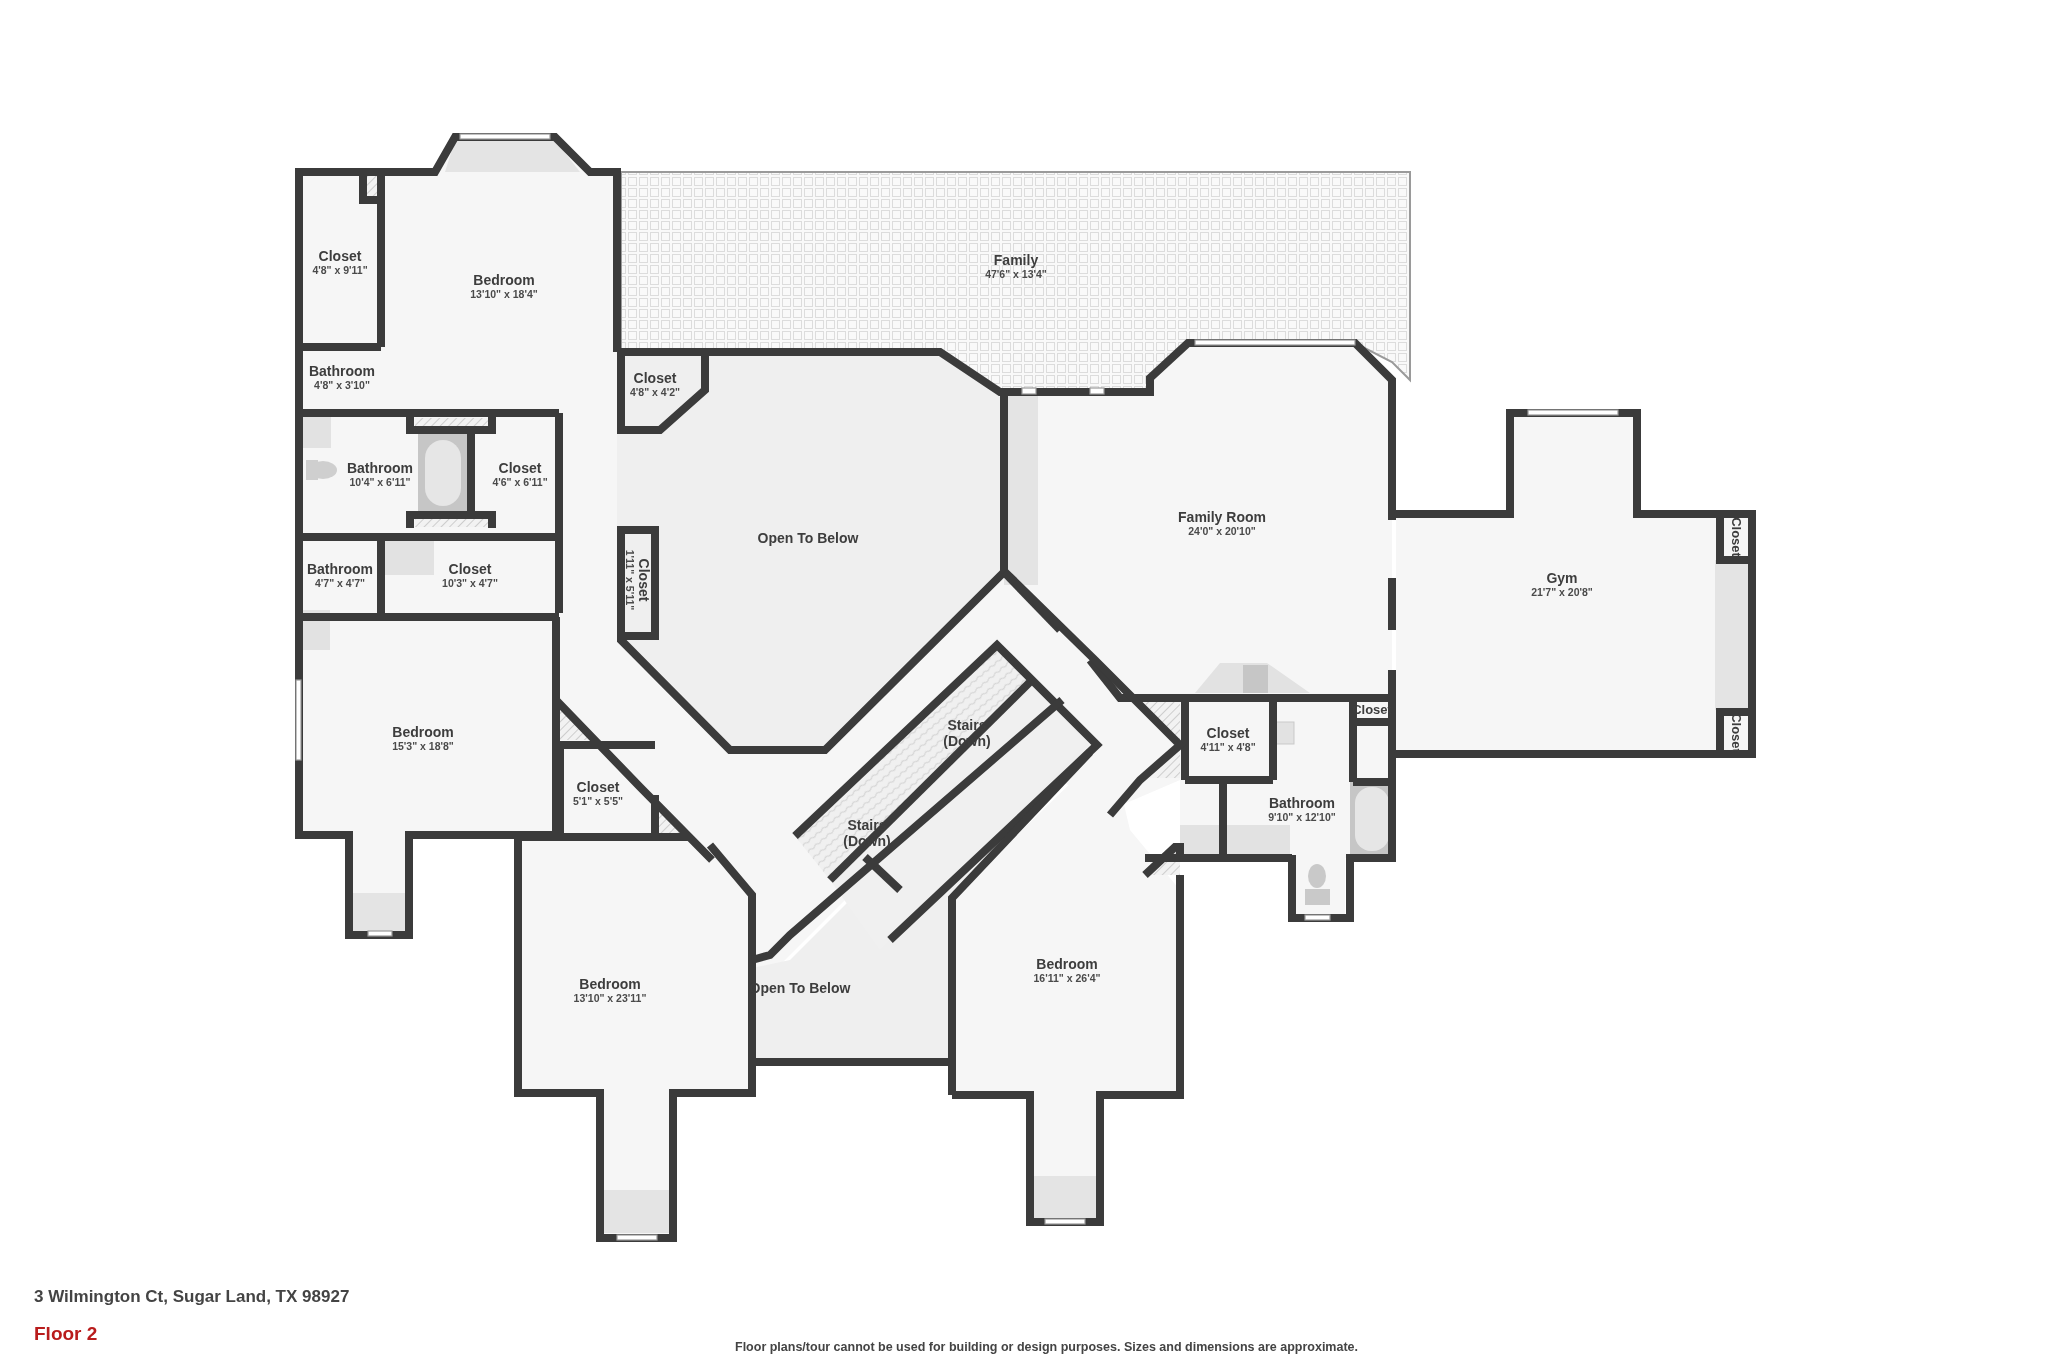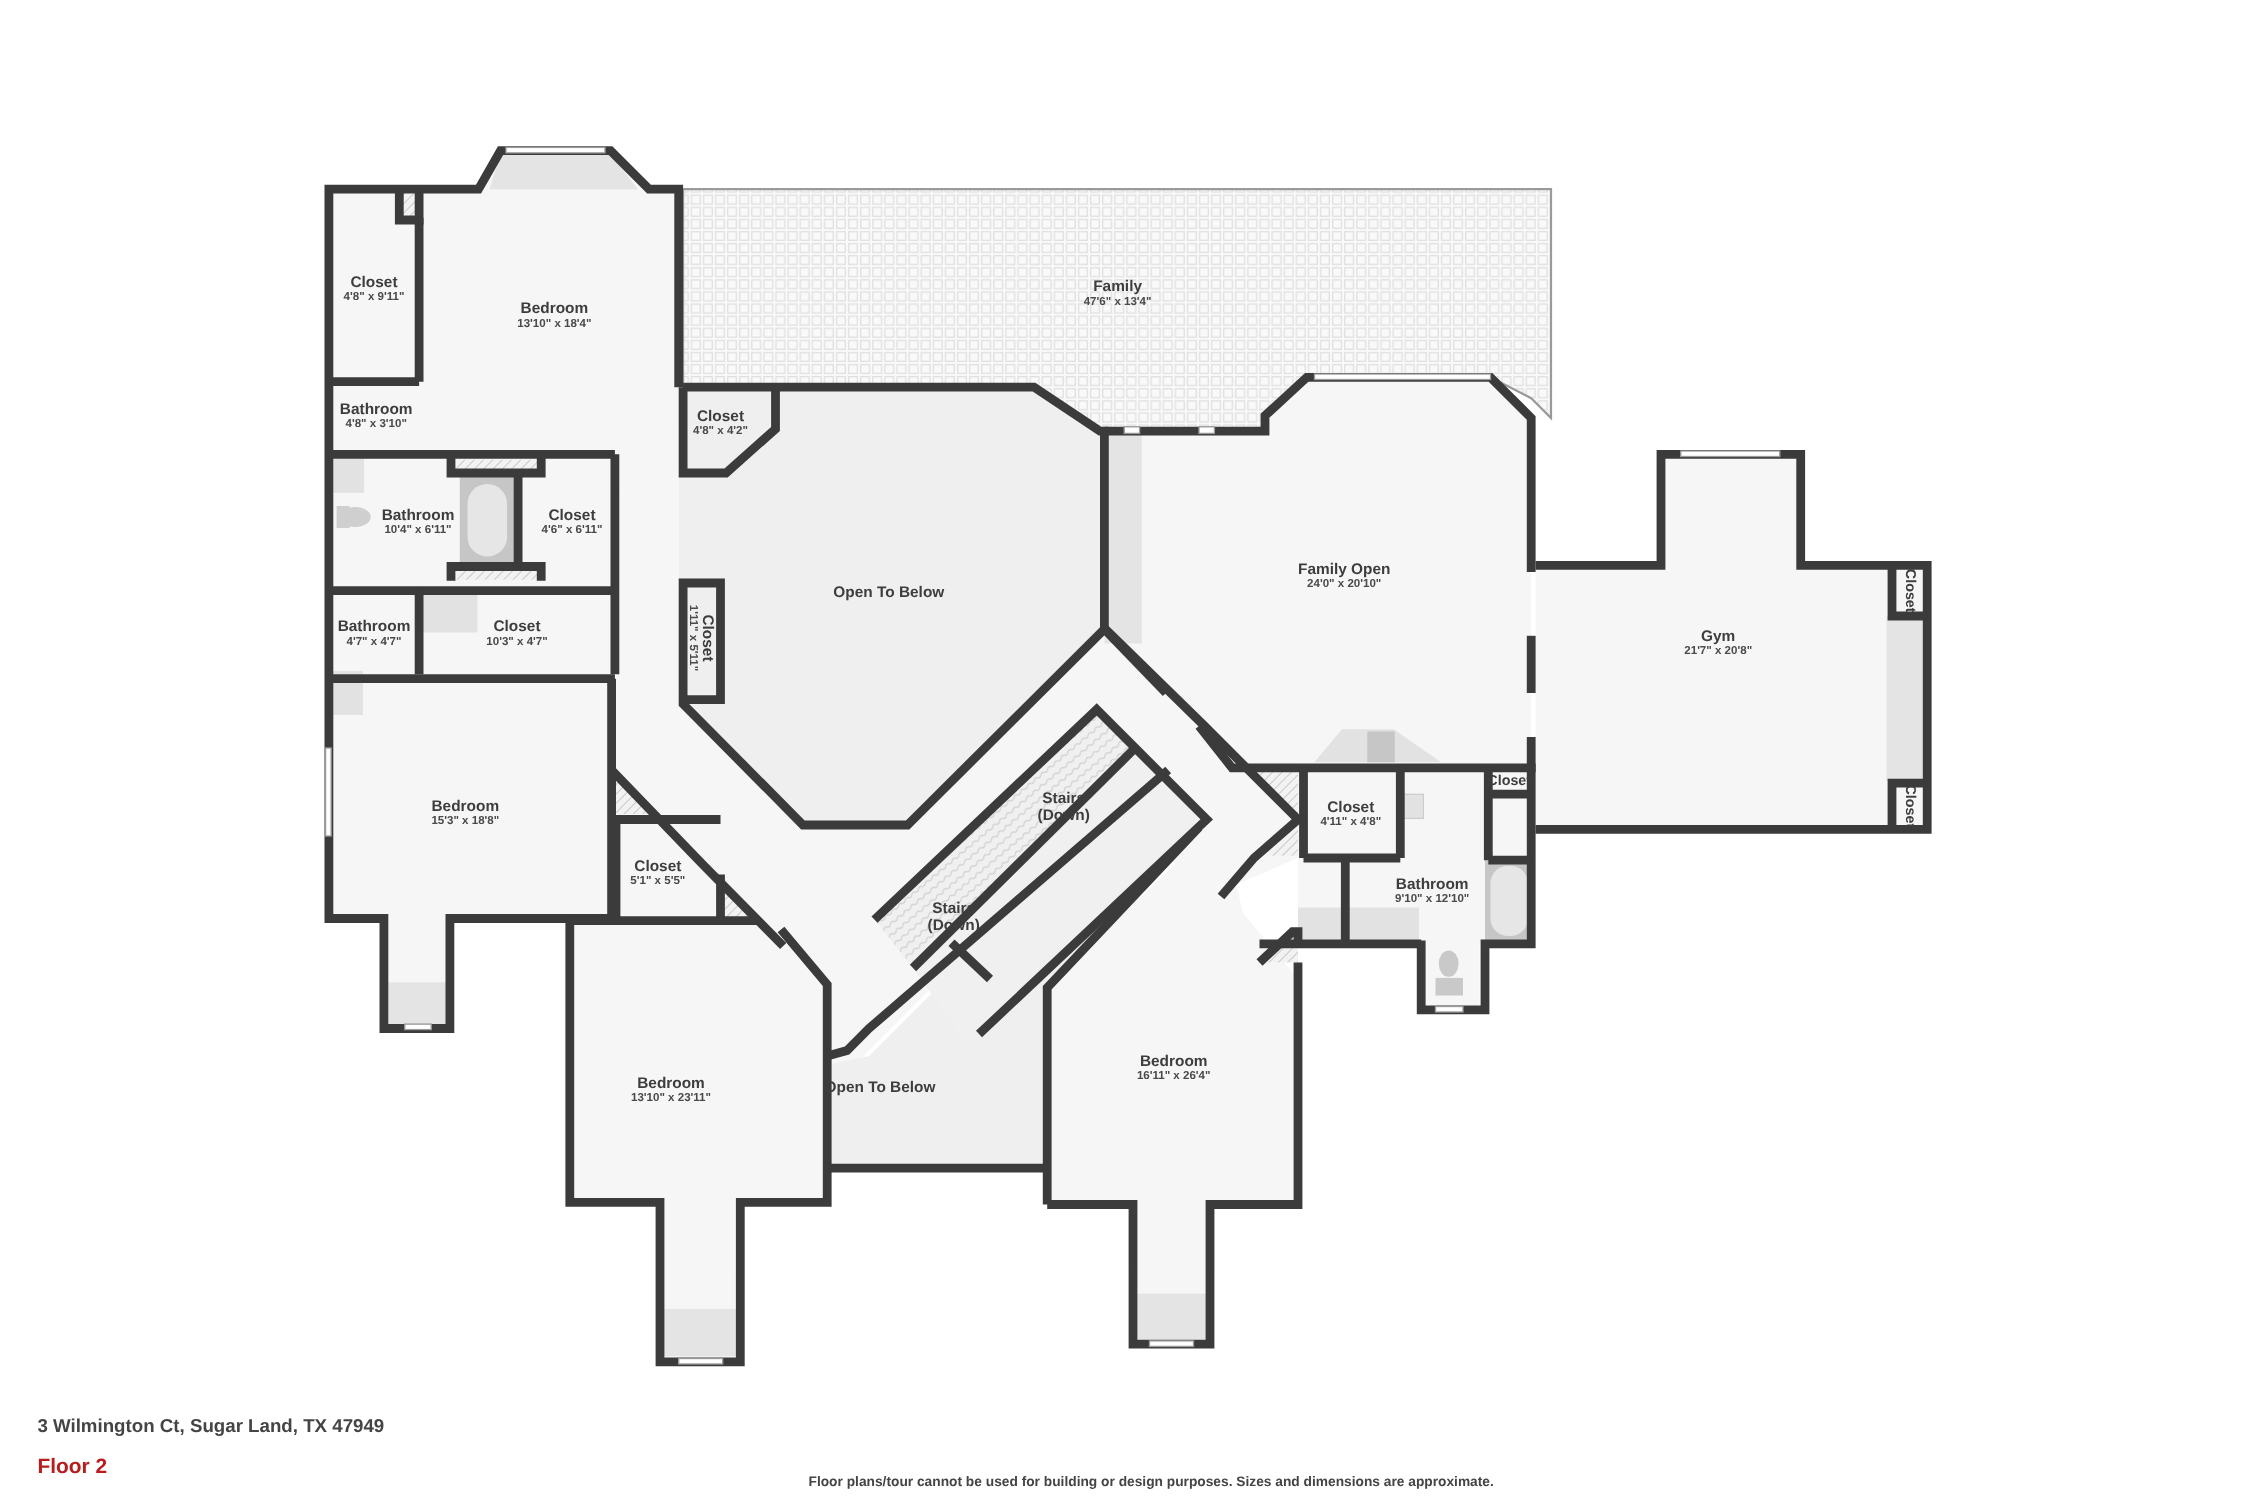--- a/index.html
+++ b/index.html
@@ -226,21 +226,21 @@
   <span class="dim">4'8" x 4'2"</span>
 </div>
 <div class="lbl rot90" style="left:638px;top:580px">
   <span class="name">Closet</span>
   <span class="dim">1'11" x 5'11"</span>
 </div>
 <div class="lbl" style="left:808px;top:538px">
   <span class="name">Open To Below</span>
 </div>
 <div class="lbl" style="left:1222px;top:523px">
-  <span class="name">Family Open</span>
+  <span class="name">Family Room</span>
   <span class="dim">24'0" x 20'10"</span>
 </div>
 <div class="lbl" style="left:1562px;top:584px">
   <span class="name">Gym</span>
   <span class="dim">21'7" x 20'8"</span>
 </div>
 <div class="lbl rot90 small" style="left:1736px;top:537px">
   <span class="name">Closet</span>
 </div>
 <div class="lbl rot90 small" style="left:1736px;top:733px">
@@ -270,15 +270,15 @@
   <span class="dim">13'10" x 23'11"</span>
 </div>
 <div class="lbl" style="left:800px;top:988px">
   <span class="name">Open To Below</span>
 </div>
 <div class="lbl" style="left:1067px;top:970px">
   <span class="name">Bedroom</span>
   <span class="dim">16'11" x 26'4"</span>
 </div>
 
-<div class="footer-addr">3 Wilmington Ct, Sugar Land, TX 47949</div>
+<div class="footer-addr">3 Wilmington Ct, Sugar Land, TX 98927</div>
 <div class="footer-floor">Floor 2</div>
 <div class="footer-note">Floor plans/tour cannot be used for building or design purposes. Sizes and dimensions are approximate.</div>
 
 </body></html>

